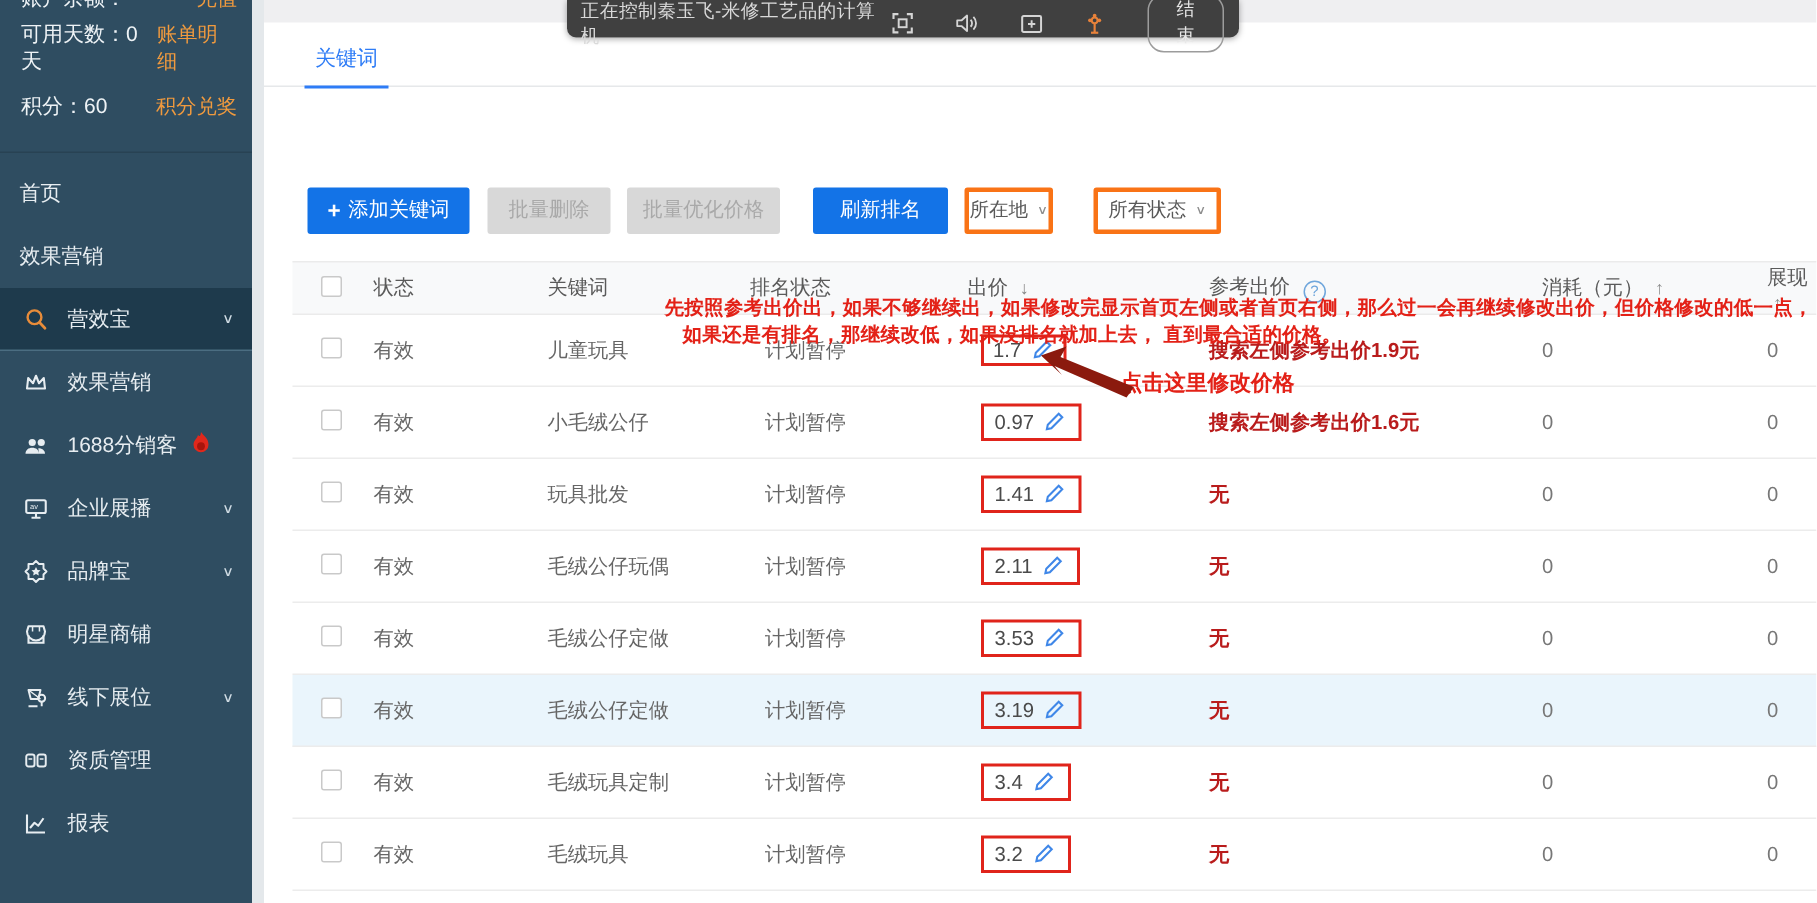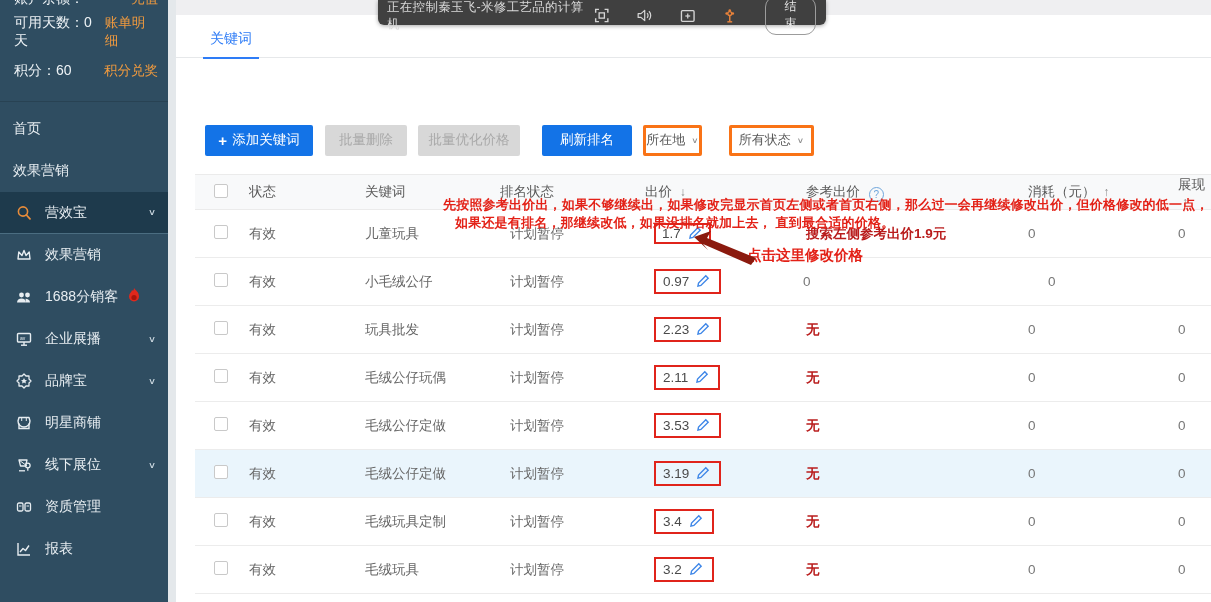--- a/index.html
+++ b/index.html
@@ -301,31 +301,32 @@
       <div class="td c1"><span class="cb"></span></div>
       <div class="td">有效</div>
       <div class="td c3">小毛绒公仔</div>
       <div class="td c4r">计划暂停</div>
       <div class="td c5r"><span class="bidbox">
             <span>0.97</span>
             <svg width="14" height="14" viewBox="0 0 16 16">
               <path d="M11.2 2.1l2.7 2.7-8.3 8.3-3.4.7.7-3.4z" fill="none" stroke="#3f87e8" stroke-width="1.6"></path>
             </svg>
           </span></div>
+      <div class="td c6 muted">搜索左侧参考出价1.6元</div>
       <div class="td c7">0</div>
       <div class="td c8">0</div>
     </div>
 
     <div class="grid trow">
       <div class="td c1"><span class="cb"></span></div>
       <div class="td">有效</div>
       <div class="td c3">玩具批发</div>
       <div class="td c4r">计划暂停</div>
       <div class="td c5r"><span class="bidbox">
-            <span>2.23</span>
+            <span>1.41</span>
             <svg width="14" height="14" viewBox="0 0 16 16">
               <path d="M11.2 2.1l2.7 2.7-8.3 8.3-3.4.7.7-3.4z" fill="none" stroke="#3f87e8" stroke-width="1.6"></path>
             </svg>
           </span></div>
       <div class="td c6 muted">无</div>
       <div class="td c7">0</div>
       <div class="td c8">0</div>
     </div>
 
     <div class="grid trow">

